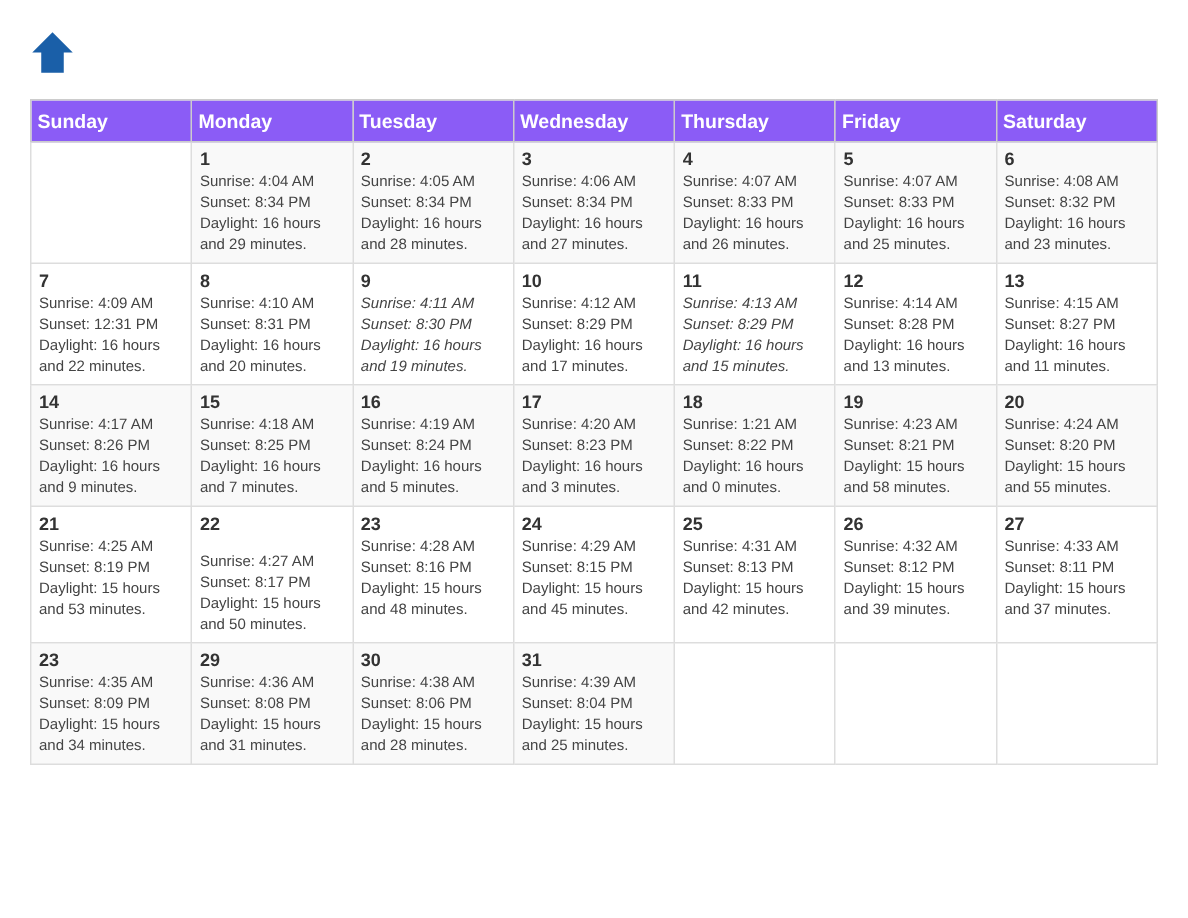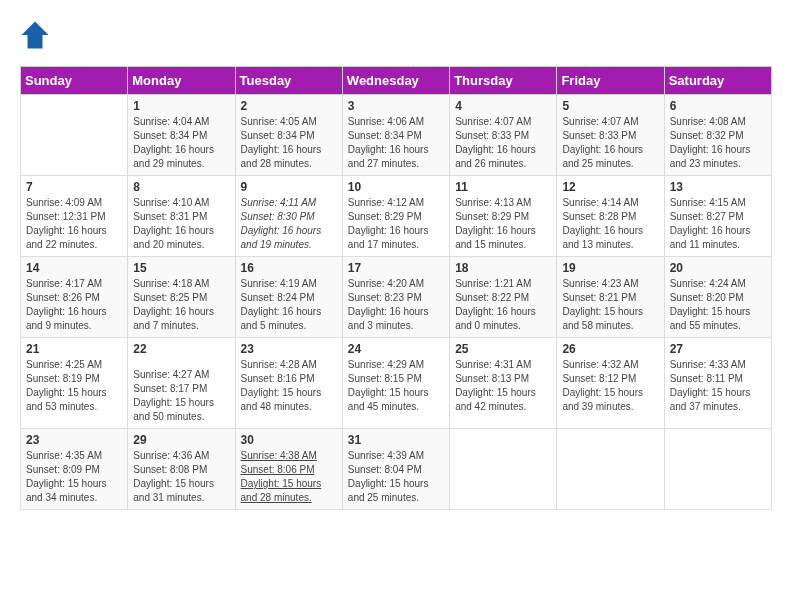--- a/index.html
+++ b/index.html
@@ -51,21 +51,21 @@
     .location {
       font-size: 16px;
       color: #555;
     }
     table {
       width: 100%;
       border-collapse: collapse;
       table-layout: fixed;
     }
     thead tr {
-      background-color: #a21caf;
+      background-color: #8b5cf6;
       color: #fff;
     }
     thead th {
       padding: 6px 4px;
       font-size: 13px;
       font-weight: bold;
       text-align: left;
       border: 1px solid #ccc;
     }
     tbody tr {
@@ -198,21 +198,21 @@
         </td>
         <td>
           <span class="day-number">10</span>
           <div class="day-info" style="white-space: pre-line;">Sunrise: 4:12 AM
 Sunset: 8:29 PM
 Daylight: 16 hours
 and 17 minutes.</div>
         </td>
         <td>
           <span class="day-number">11</span>
-          <div class="day-info" style="white-space: pre-line;">Sunrise: 4:13 AM
+          <div class="day-info" style="white-space: pre-line; font-style: italic;">Sunrise: 4:13 AM
 Sunset: 8:29 PM
 Daylight: 16 hours
 and 15 minutes.</div>
         </td>
         <td>
           <span class="day-number">12</span>
           <div class="day-info" style="white-space: pre-line;">Sunrise: 4:14 AM
 Sunset: 8:28 PM
 Daylight: 16 hours
 and 13 minutes.</div>
@@ -337,21 +337,21 @@
         </td>
         <td>
           <span class="day-number">29</span>
           <div class="day-info" style="white-space: pre-line;">Sunrise: 4:36 AM
 Sunset: 8:08 PM
 Daylight: 15 hours
 and 31 minutes.</div>
         </td>
         <td>
           <span class="day-number">30</span>
-          <div class="day-info" style="white-space: pre-line; text-decoration: underline;">Sunrise: 4:38 AM
+          <div class="day-info" style="white-space: pre-line;">Sunrise: 4:38 AM
 Sunset: 8:06 PM
 Daylight: 15 hours
 and 28 minutes.</div>
         </td>
         <td>
           <span class="day-number">31</span>
           <div class="day-info" style="white-space: pre-line;">Sunrise: 4:39 AM
 Sunset: 8:04 PM
 Daylight: 15 hours
 and 25 minutes.</div>

